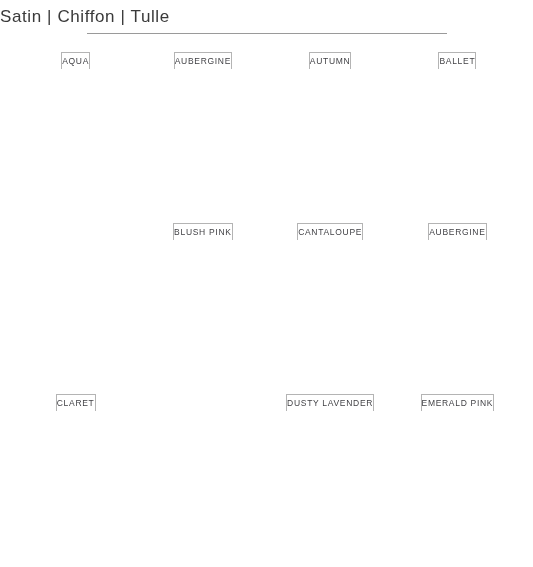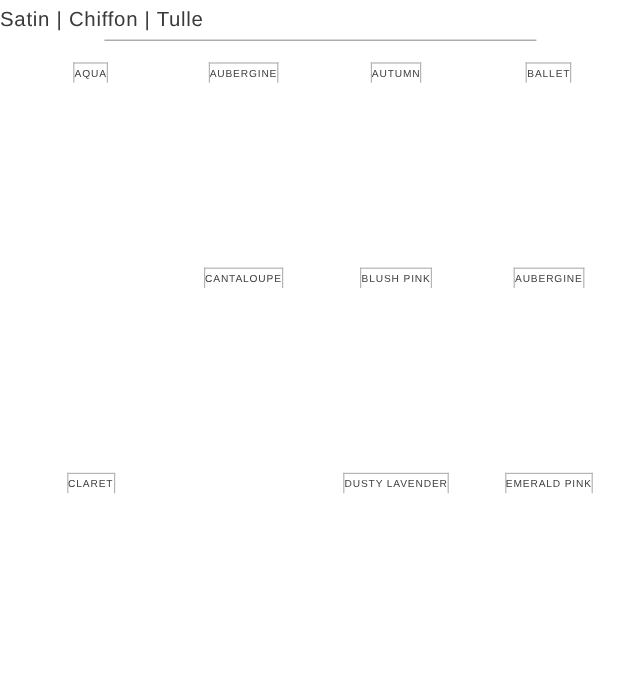--- a/index.html
+++ b/index.html
@@ -196,44 +196,44 @@
         <div class="fabric-wrap">
           <div class="fabric">
             <div class="fabric-inner" style="--swatch-color: #030303;"></div>
             <div class="notch-col notch-left"></div>
             <div class="notch-col notch-right"></div>
           </div>
         </div>
       </div>
       <div class="swatch-cell">
         <div class="label-box">
+          <span class="label-text">BLUSH PINK</span>
+        </div>
+        <div class="fabric-wrap">
+          <div class="fabric">
+            <div class="fabric-inner" style="--swatch-color: #f3ccbf;"></div>
+            <div class="notch-col notch-left"></div>
+            <div class="notch-col notch-right"></div>
+          </div>
+        </div>
+      </div>
+      <div class="swatch-cell">
+        <div class="label-box">
           <span class="label-text">CANTALOUPE</span>
         </div>
         <div class="fabric-wrap">
           <div class="fabric">
             <div class="fabric-inner" style="--swatch-color: #e89c83;"></div>
             <div class="notch-col notch-left"></div>
             <div class="notch-col notch-right"></div>
           </div>
         </div>
       </div>
       <div class="swatch-cell">
         <div class="label-box">
-          <span class="label-text">BLUSH PINK</span>
-        </div>
-        <div class="fabric-wrap">
-          <div class="fabric">
-            <div class="fabric-inner" style="--swatch-color: #f3ccbf;"></div>
-            <div class="notch-col notch-left"></div>
-            <div class="notch-col notch-right"></div>
-          </div>
-        </div>
-      </div>
-      <div class="swatch-cell">
-        <div class="label-box">
           <span class="label-text">AUBERGINE</span>
         </div>
         <div class="fabric-wrap">
           <div class="fabric">
             <div class="fabric-inner" style="--swatch-color: #424140;"></div>
             <div class="notch-col notch-left"></div>
             <div class="notch-col notch-right"></div>
           </div>
         </div>
       </div>

